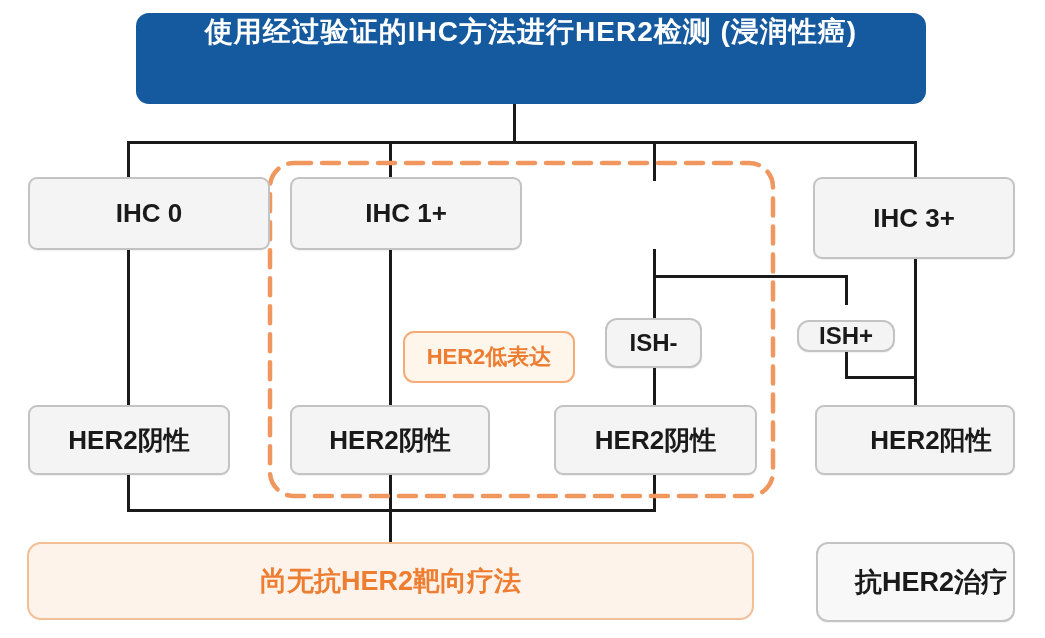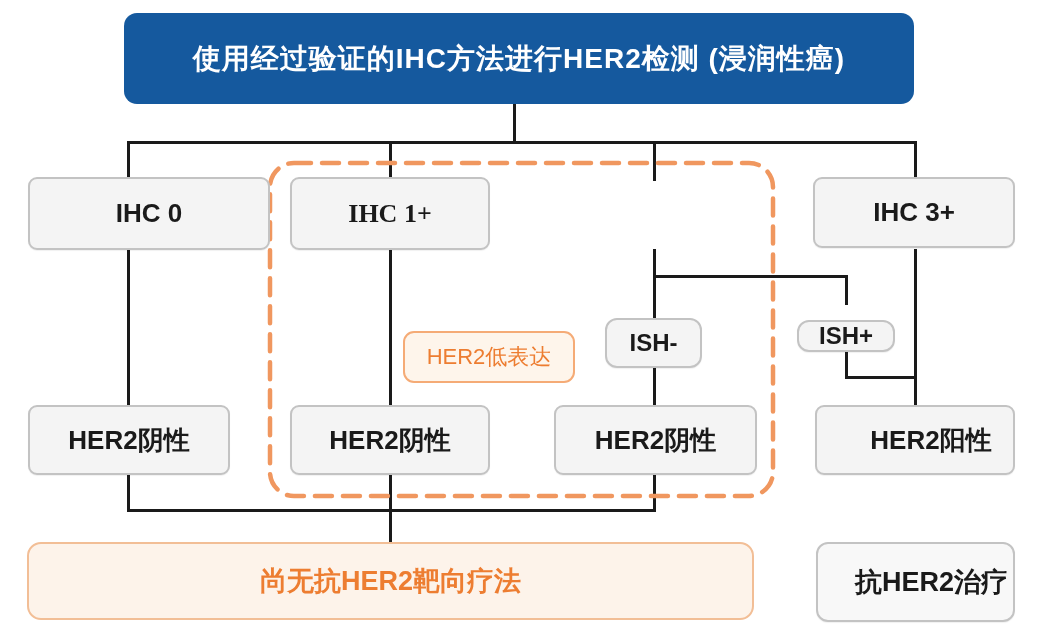--- a/index.html
+++ b/index.html
@@ -14,30 +14,30 @@
   
   .node{
     position:absolute;display:flex;align-items:center;justify-content:center;
     background:#f4f4f4;border:2px solid #c3c3c3;border-radius:9px;
     font-weight:bold;font-size:26px;color:#1a1a1a;box-sizing:border-box;
     box-shadow:0 1px 1px rgba(0,0,0,0.06);
   }
   .node.small{font-size:24px;border-radius:12px;margin-top:16px;}
   
   .banner{
-    position:absolute;left:124px;top:13px;width:790px;height:91px;
-    background:#15599e;border-radius:13px;display:flex;align-items:center;justify-content:center;
+    position:absolute;left:136px;top:13px;width:790px;height:91px;
+    background:#15599e;border-radius:13px;display:flex;justify-content:center;
     color:#ffffff;font-weight:bold;font-size:28px;letter-spacing:1px;
   }
   
   .her2low{
     position:absolute;left:403px;top:331px;width:172px;height:52px;
     background:#fef5eb;border:2px solid #f5ab76;border-radius:11px;
     display:flex;align-items:center;justify-content:center;
-    color:#ed7d31;font-weight:normal;font-size:22px;box-sizing:border-box;
+    color:#ed7d31;font-weight:bold;font-size:22px;box-sizing:border-box;
   }
   .footer-orange{
     position:absolute;left:27px;top:542px;width:727px;height:78px;
     background:#fdf3ea;border:2px solid #f2be96;border-radius:14px;
     display:flex;align-items:center;justify-content:center;
     color:#ed7d31;font-weight:bold;font-size:27px;box-sizing:border-box;
   }
   .footer-gray{
     position:absolute;left:816px;top:542px;width:199px;height:80px;
     background:#f8f8f8;border:2px solid #c3c3c3;border-radius:12px;
@@ -80,24 +80,24 @@
     <rect x="270" y="163" width="503" height="333" rx="24" ry="24" fill="none" stroke="#f0975f" stroke-width="4.5" stroke-dasharray="17 11" stroke-linecap="round"></rect>
   </svg>
 
   <div class="banner">
     <span>使用经过验证的IHC方法进行HER2检测 (浸润性癌)</span>
   </div>
 
   <div class="node" style="left:28px;top:177px;width:242px;height:73px;">
     <span>IHC 0</span>
   </div>
-  <div class="node" style="left:290px;top:177px;width:200px;height:73px;font-family:Liberation Serif, serif;">
+  <div class="node" style="left:290px;top:177px;width:232px;height:73px;">
     <span>IHC 1+</span>
   </div>
-  <div class="node" style="left:813px;top:177px;width:202px;height:71px;">
+  <div class="node" style="left:813px;top:177px;width:202px;height:82px;">
     <span>IHC 3+</span>
   </div>
 
   <div class="node small" style="left:605px;top:302px;width:97px;height:50px;">
     <span>ISH-</span>
   </div>
   <div class="node small" style="left:797px;top:304px;width:98px;height:32px;">
     <span>ISH+</span>
   </div>
 

